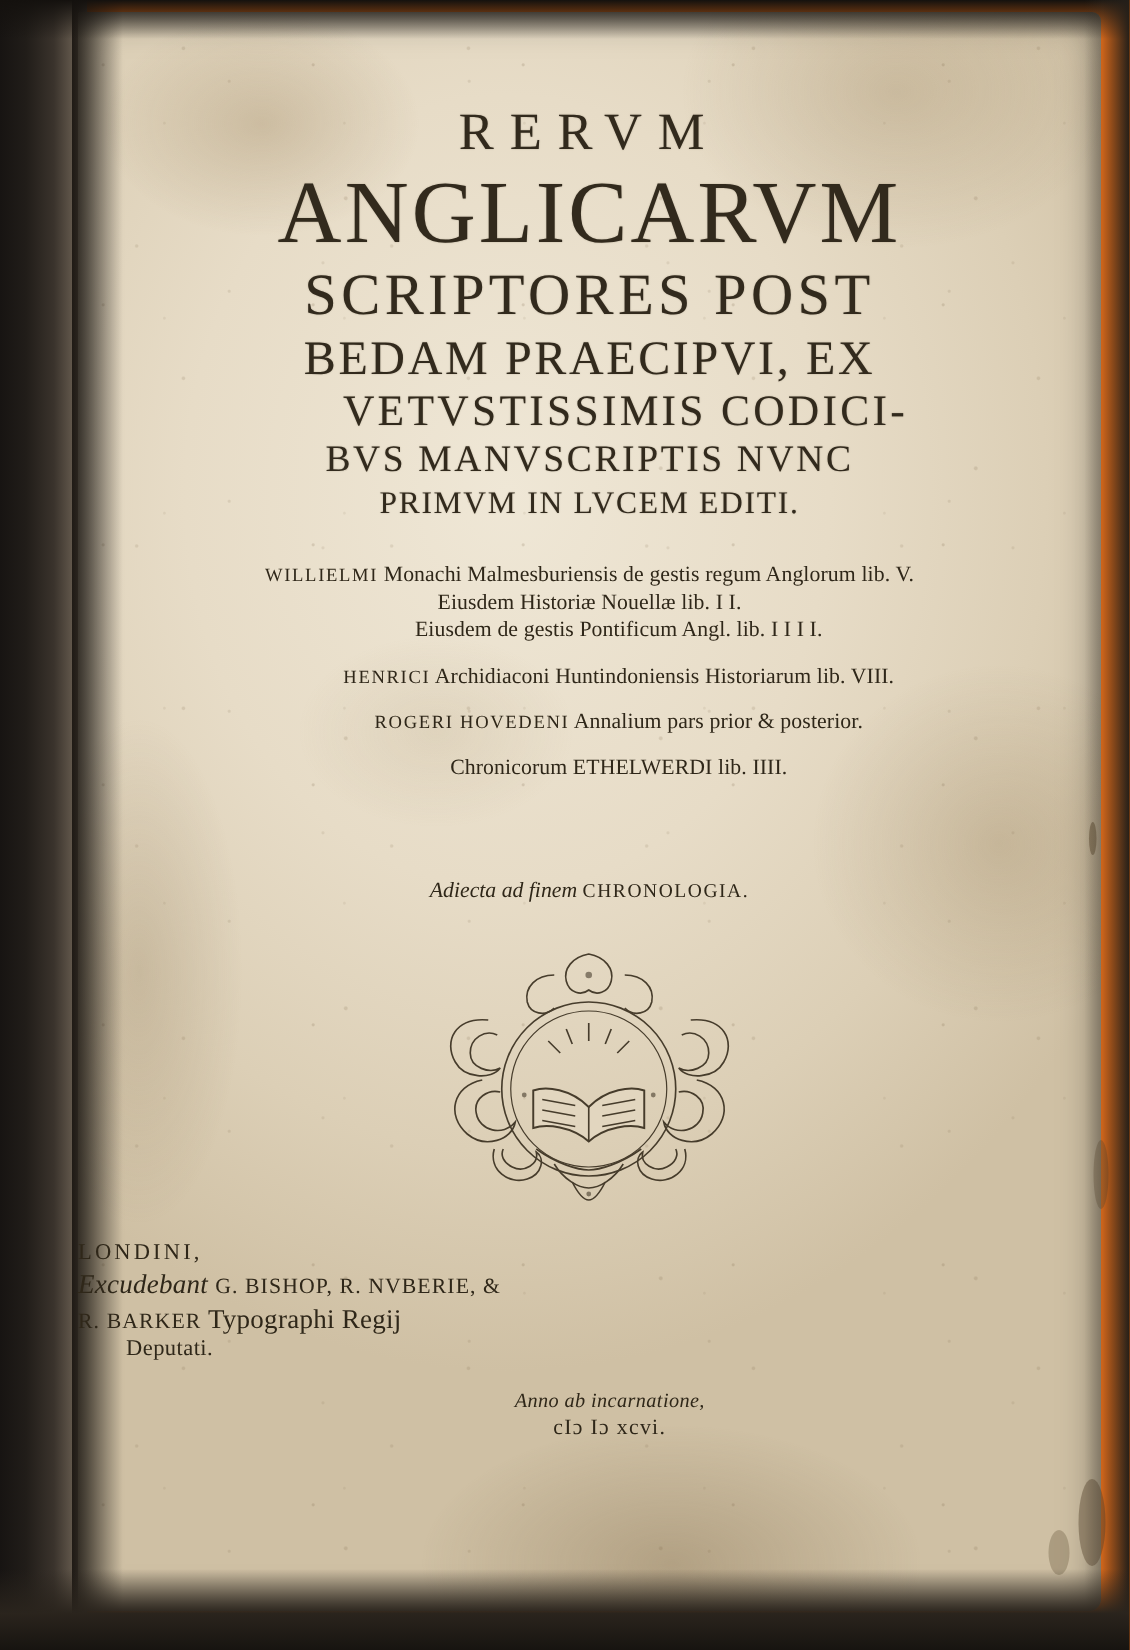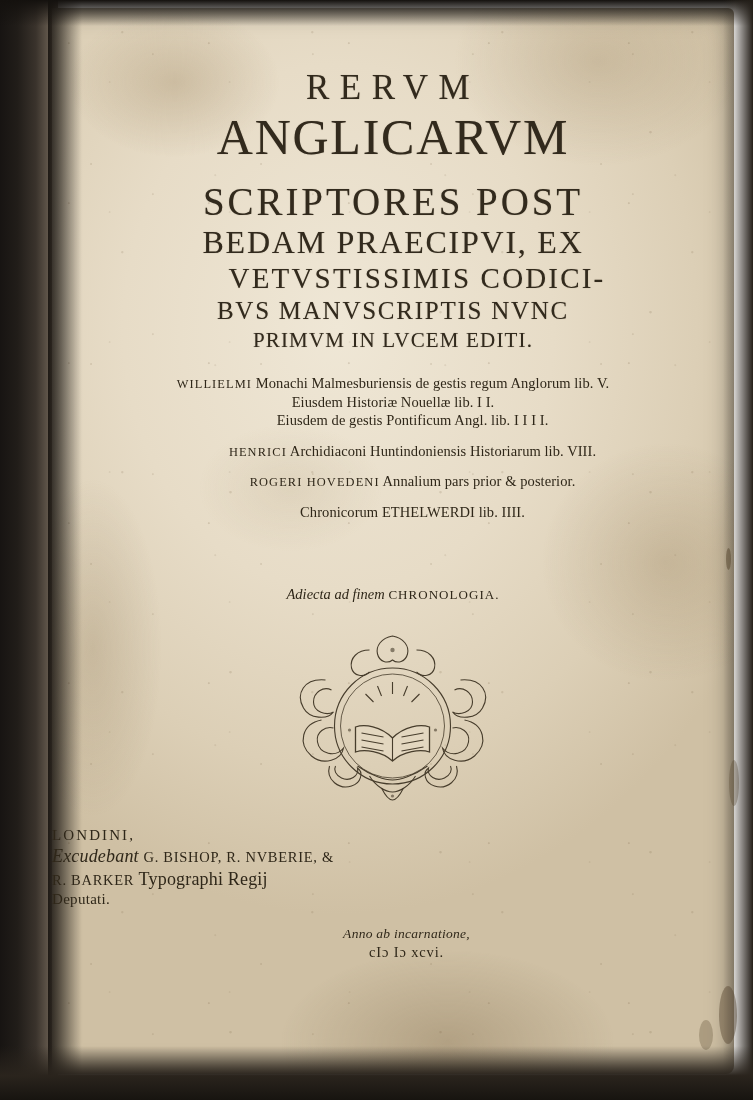--- a/index.html
+++ b/index.html
@@ -11,21 +11,21 @@
     width: 753px;
     height: 1100px;
     overflow: hidden;
     font-family: "Liberation Serif", serif;
   }
 
   #page {
     position: relative;
     width: 753px;
     height: 1100px;
-    background: #ffffff;
+    background: #f97316;
     overflow: hidden;
   }
 
   
   .gutter {
     position: absolute;
     left: 0; top: 0;
     width: 58px; height: 1100px;
     background: linear-gradient(to right,
       #171412 0%, #211d19 30%, #3a332c 62%, #6a5f52 88%, #8d8175 100%);
@@ -123,21 +123,21 @@
   }
   .t-line {
     font-family: "Liberation Serif", serif;
     font-weight: normal;
     color: #322a1d;
     letter-spacing: 0.12em;
     white-space: nowrap;
     text-shadow: 0 0 1px rgba(60,48,30,0.35);
   }
   .t1 { font-size: 35px; letter-spacing: 0.30em; line-height: 1.0; margin-bottom: 6px; }
-  .t2 { font-size: 50px; letter-spacing: 0.035em; line-height: 1.05; margin-bottom: 16px; }
+  .t2 { font-size: 59px; letter-spacing: 0.035em; line-height: 1.05; margin-bottom: 2px; }
   .t3 { font-size: 39px; letter-spacing: 0.075em; line-height: 1.12; margin-bottom: 1px; }
   .t4 { font-size: 32px; letter-spacing: 0.055em; line-height: 1.16; text-align: center; }
   .t5 { font-size: 29px; letter-spacing: 0.075em; line-height: 1.2; padding-left: 48px; }
   .t6 { font-size: 25px; letter-spacing: 0.07em; line-height: 1.22; }
   .t7 { font-size: 21px; letter-spacing: 0.055em; line-height: 1.24; }
 
   .contents {
     position: absolute;
     left: 0; top: 368px;
     width: 682px;
@@ -182,21 +182,21 @@
     position: absolute;
     left: 0; top: 818px;
     width: 682px;
     text-align: left;
     color: #2f2719;
   }
   .imp-line { line-height: 1.26; white-space: nowrap; }
   .imp1 { font-size: 15px; letter-spacing: 0.14em; }
   .imp2 { font-size: 18px; font-style: italic; letter-spacing: 0.01em; margin-top: 0; }
   .imp3 { font-size: 18px; letter-spacing: 0.01em; }
-  .imp4 { font-size: 15px; letter-spacing: 0.02em; }
+  .imp4 { font-size: 15px; letter-spacing: 0.02em; padding-left: 32px; }
   .imp2 .sc, .imp3 .sc { font-style: normal; font-size: 14.5px; letter-spacing: 0.05em; }
 
   .colophon {
     position: absolute;
     left: 0; top: 918px;
     width: 709px;
     text-align: center;
     color: #2f2719;
   }
   .col1 { font-size: 13.5px; font-style: italic; letter-spacing: 0.02em; }

